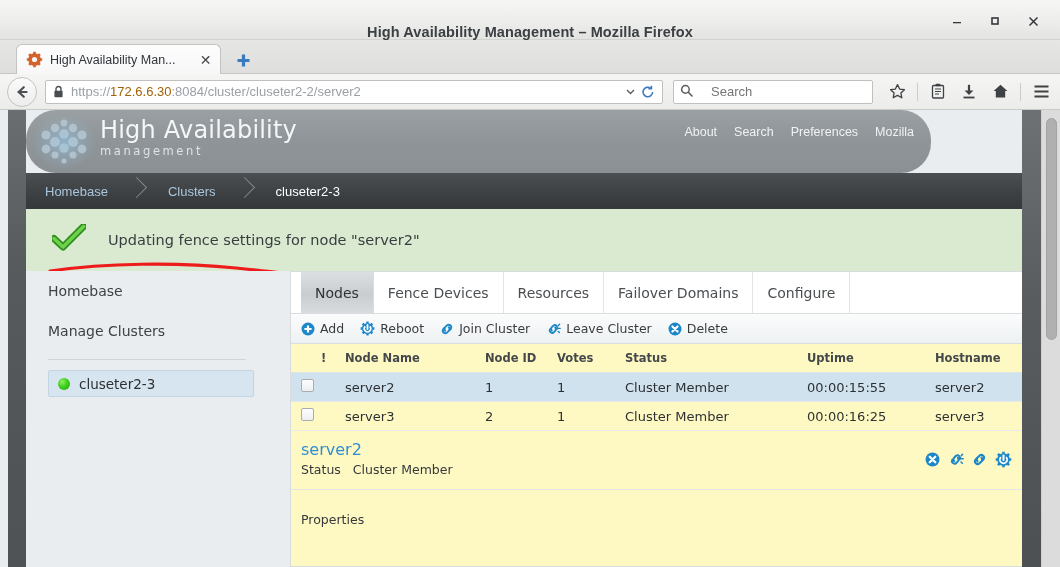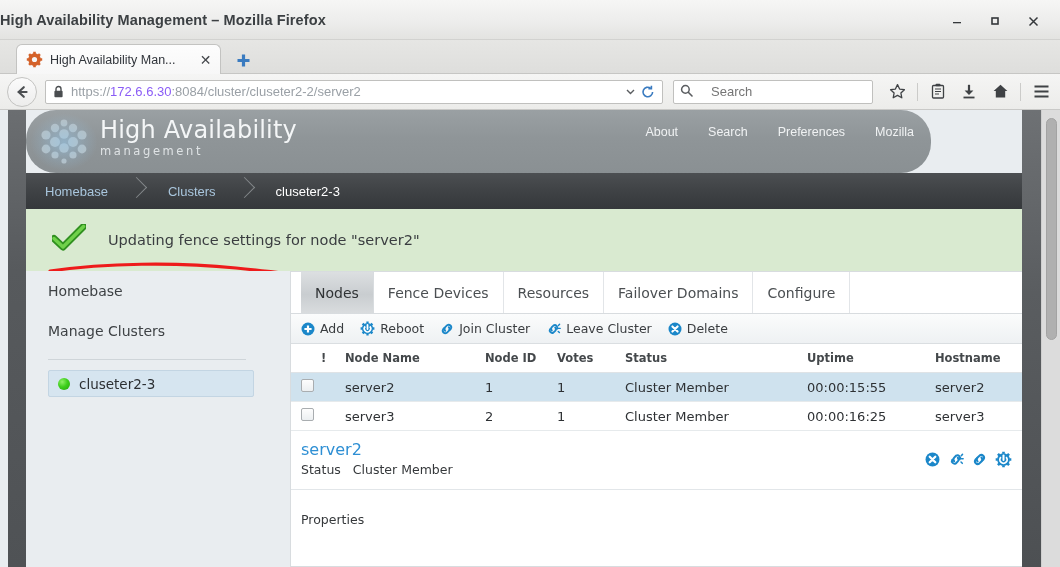--- a/index.html
+++ b/index.html
@@ -17,21 +17,22 @@
     background: #f3f3f3;
   }
 
   
   .titlebar {
     position: absolute; left: 0; top: 0; width: 1060px; height: 40px;
     background: linear-gradient(to bottom, #f6f6f5 0%, #ececeb 60%, #e3e3e1 100%);
     border-bottom: 1px solid #d2d2d0;
   }
   .titlebar-text {
-    position: absolute; left: 0; top: 12px; width: 1060px;
+    position: absolute; left: 0; top: 24px; width: 1060px;
+    text-align: center;
     font-size: 14.5px; font-weight: bold; color: #3c4043;
     letter-spacing: .1px;
   }
   .winbtns { position: absolute; right: 8px; top: 8px; display: flex; gap: 0; }
   .winbtn {
     width: 38px; height: 26px; display: flex; align-items: center; justify-content: center;
     color: #35383b;
   }
   .winbtn svg { display: block; }
 
@@ -81,21 +82,21 @@
   }
   .urlbox {
     flex: none; margin-left: 8px; width: 618px; height: 24px;
     background: #fff; border: 1px solid #c0c0be; border-radius: 2px;
     display: flex; align-items: center; padding: 0 5px;
   }
   .lock-icon { width: 13px; flex: none; margin: 0 5px 0 2px; color: #4a4d50; display:flex; }
   .url-text {
     flex: 1; font-size: 13px; color: #9aa0a6; white-space: nowrap; overflow: hidden;
   }
-  .url-text b { color: #8b5cf6; font-weight: normal; }
+  .url-text b { color: #a16207; font-weight: normal; }
   .url-text .host-dim { color: #9aa0a6; }
   .url-caret, .url-reload {
     flex: none; width: 18px; display: flex; align-items: center; justify-content: center;
     color: #5a5d60;
   }
   .searchbox {
     flex: none; margin-left: 10px; width: 200px; height: 24px;
     background: #fff; border: 1px solid #c0c0be; border-radius: 2px;
     display: flex; align-items: center; padding: 0 6px;
   }
@@ -161,21 +162,21 @@
   .brand-main {
     font-size: 24px; color: #f4f6f7; letter-spacing: .2px; line-height: 1.05;
     font-family: "DejaVu Sans", sans-serif;
   }
   .brand-sub {
     font-size: 11.5px; color: #dfe3e5; letter-spacing: 2.6px; margin-top: 1px;
     font-family: "DejaVu Sans", sans-serif;
   }
   .top-nav {
     position: absolute; right: 17px; top: 15px;
-    display: flex; gap: 30px;
+    display: flex; gap: 17px;
   }
   .top-nav a { font-size: 12.5px; color: #f0f2f3; text-decoration: none; }
 
   
   .crumbbar {
     position: absolute; left: 0; top: 63px; width: 996px; height: 36px;
     background: linear-gradient(to bottom, #4c4f52 0%, #3f4245 50%, #35383b 100%);
     display: flex; align-items: center;
   }
   .crumb {
@@ -236,21 +237,21 @@
     margin-right: 9px;
   }
   .side-item-label {
     font-size: 13.5px; color: #2c2f32;
     font-family: "DejaVu Sans", sans-serif;
   }
 
   
   .card {
     position: absolute; left: 264px; top: 0; width: 736px; height: 296px;
-    background: #ffffff;
+    background: #fef9c3;
     border: 1px solid #d8dcdf;
     border-right: none;
   }
   .tabs {
     height: 42px; display: flex; align-items: stretch;
     border-bottom: 1px solid #d8dcdf;
     background: #ffffff;
     padding-left: 10px;
   }
   .tab {

